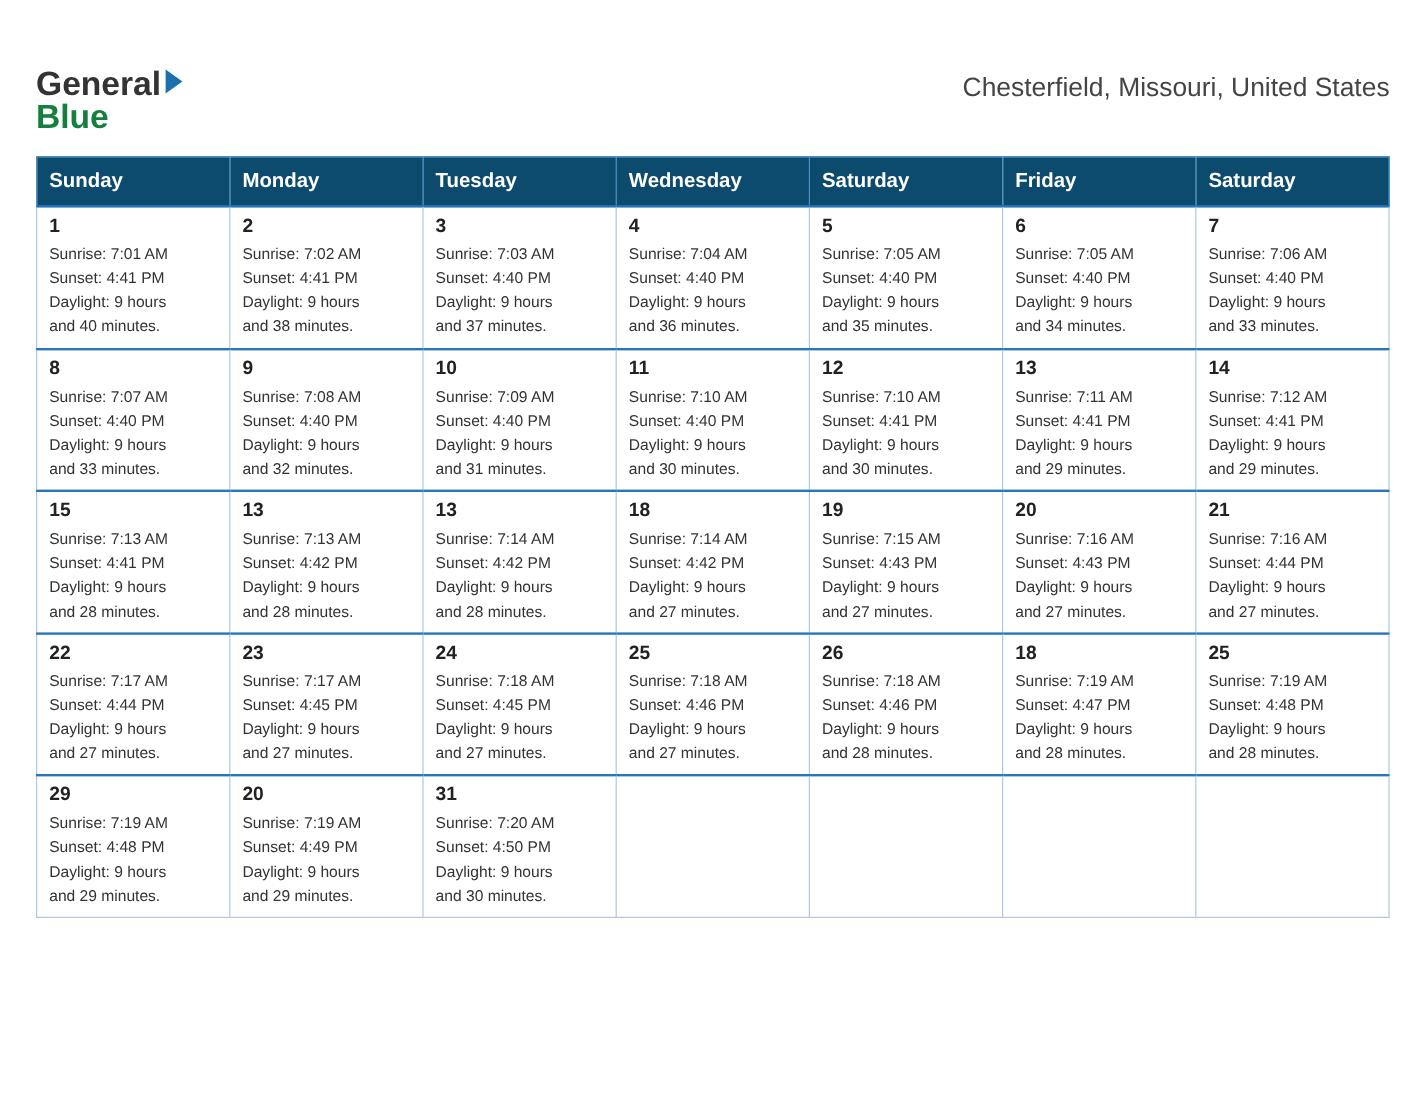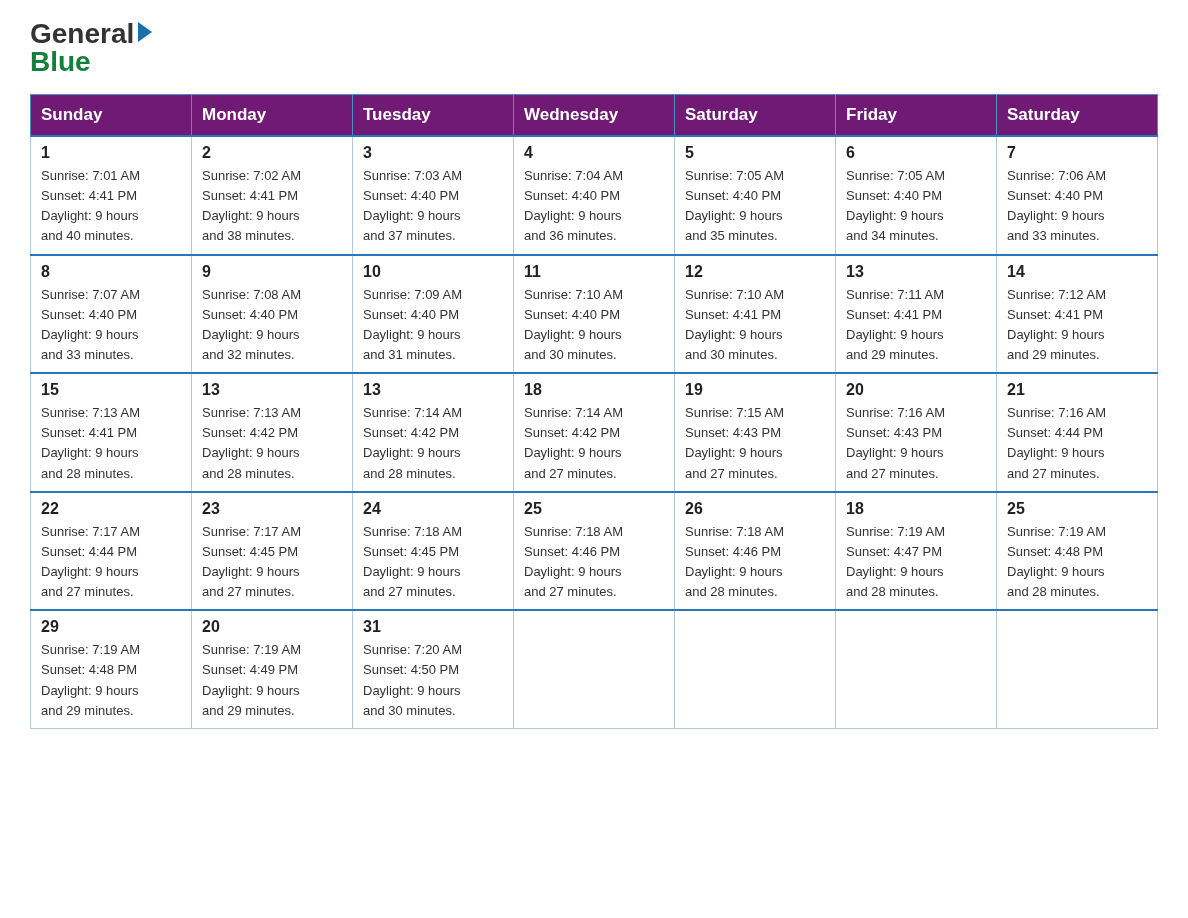--- a/index.html
+++ b/index.html
@@ -8,20 +8,21 @@
       background: #fff;
       width: 1188px;
       min-height: 918px;
       padding: 20px 30px;
     }
     .header-area {
       display: flex;
       justify-content: space-between;
       align-items: flex-start;
       margin-bottom: 18px;
+      margin-top: 36px;
     }
     .logo {
       display: flex;
       flex-direction: column;
       align-items: flex-start;
     }
     .logo-text-general {
       font-size: 28px;
       font-weight: bold;
       color: #333;
@@ -60,21 +61,21 @@
     .location-title {
       font-size: 22px;
       color: #444;
       margin-top: 4px;
     }
     .calendar {
       width: 100%;
       border-collapse: collapse;
     }
     .calendar th {
-      background: #701a75;
+      background: #0c4a6e;
       color: #fff;
       font-size: 17px;
       font-weight: 600;
       padding: 10px 10px;
       text-align: left;
       border: 1px solid #4a90c4;
     }
     .calendar td {
       border: 1px solid #b0c8e0;
       vertical-align: top;
@@ -107,20 +108,21 @@
 
 <div class="header-area">
   <div class="logo">
     <div class="logo-line1">
       <span class="logo-text-general">General</span>
       <span class="logo-arrow"></span>
     </div>
     <span class="logo-text-blue">Blue</span>
   </div>
   <div class="title-area">
+    <div class="location-title">Chesterfield, Missouri, United States</div>
   </div>
 </div>
 
 <table class="calendar">
   <thead>
     <tr>
     <th>Sunday</th>
         <th>Monday</th>
         <th>Tuesday</th>
         <th>Wednesday</th>

